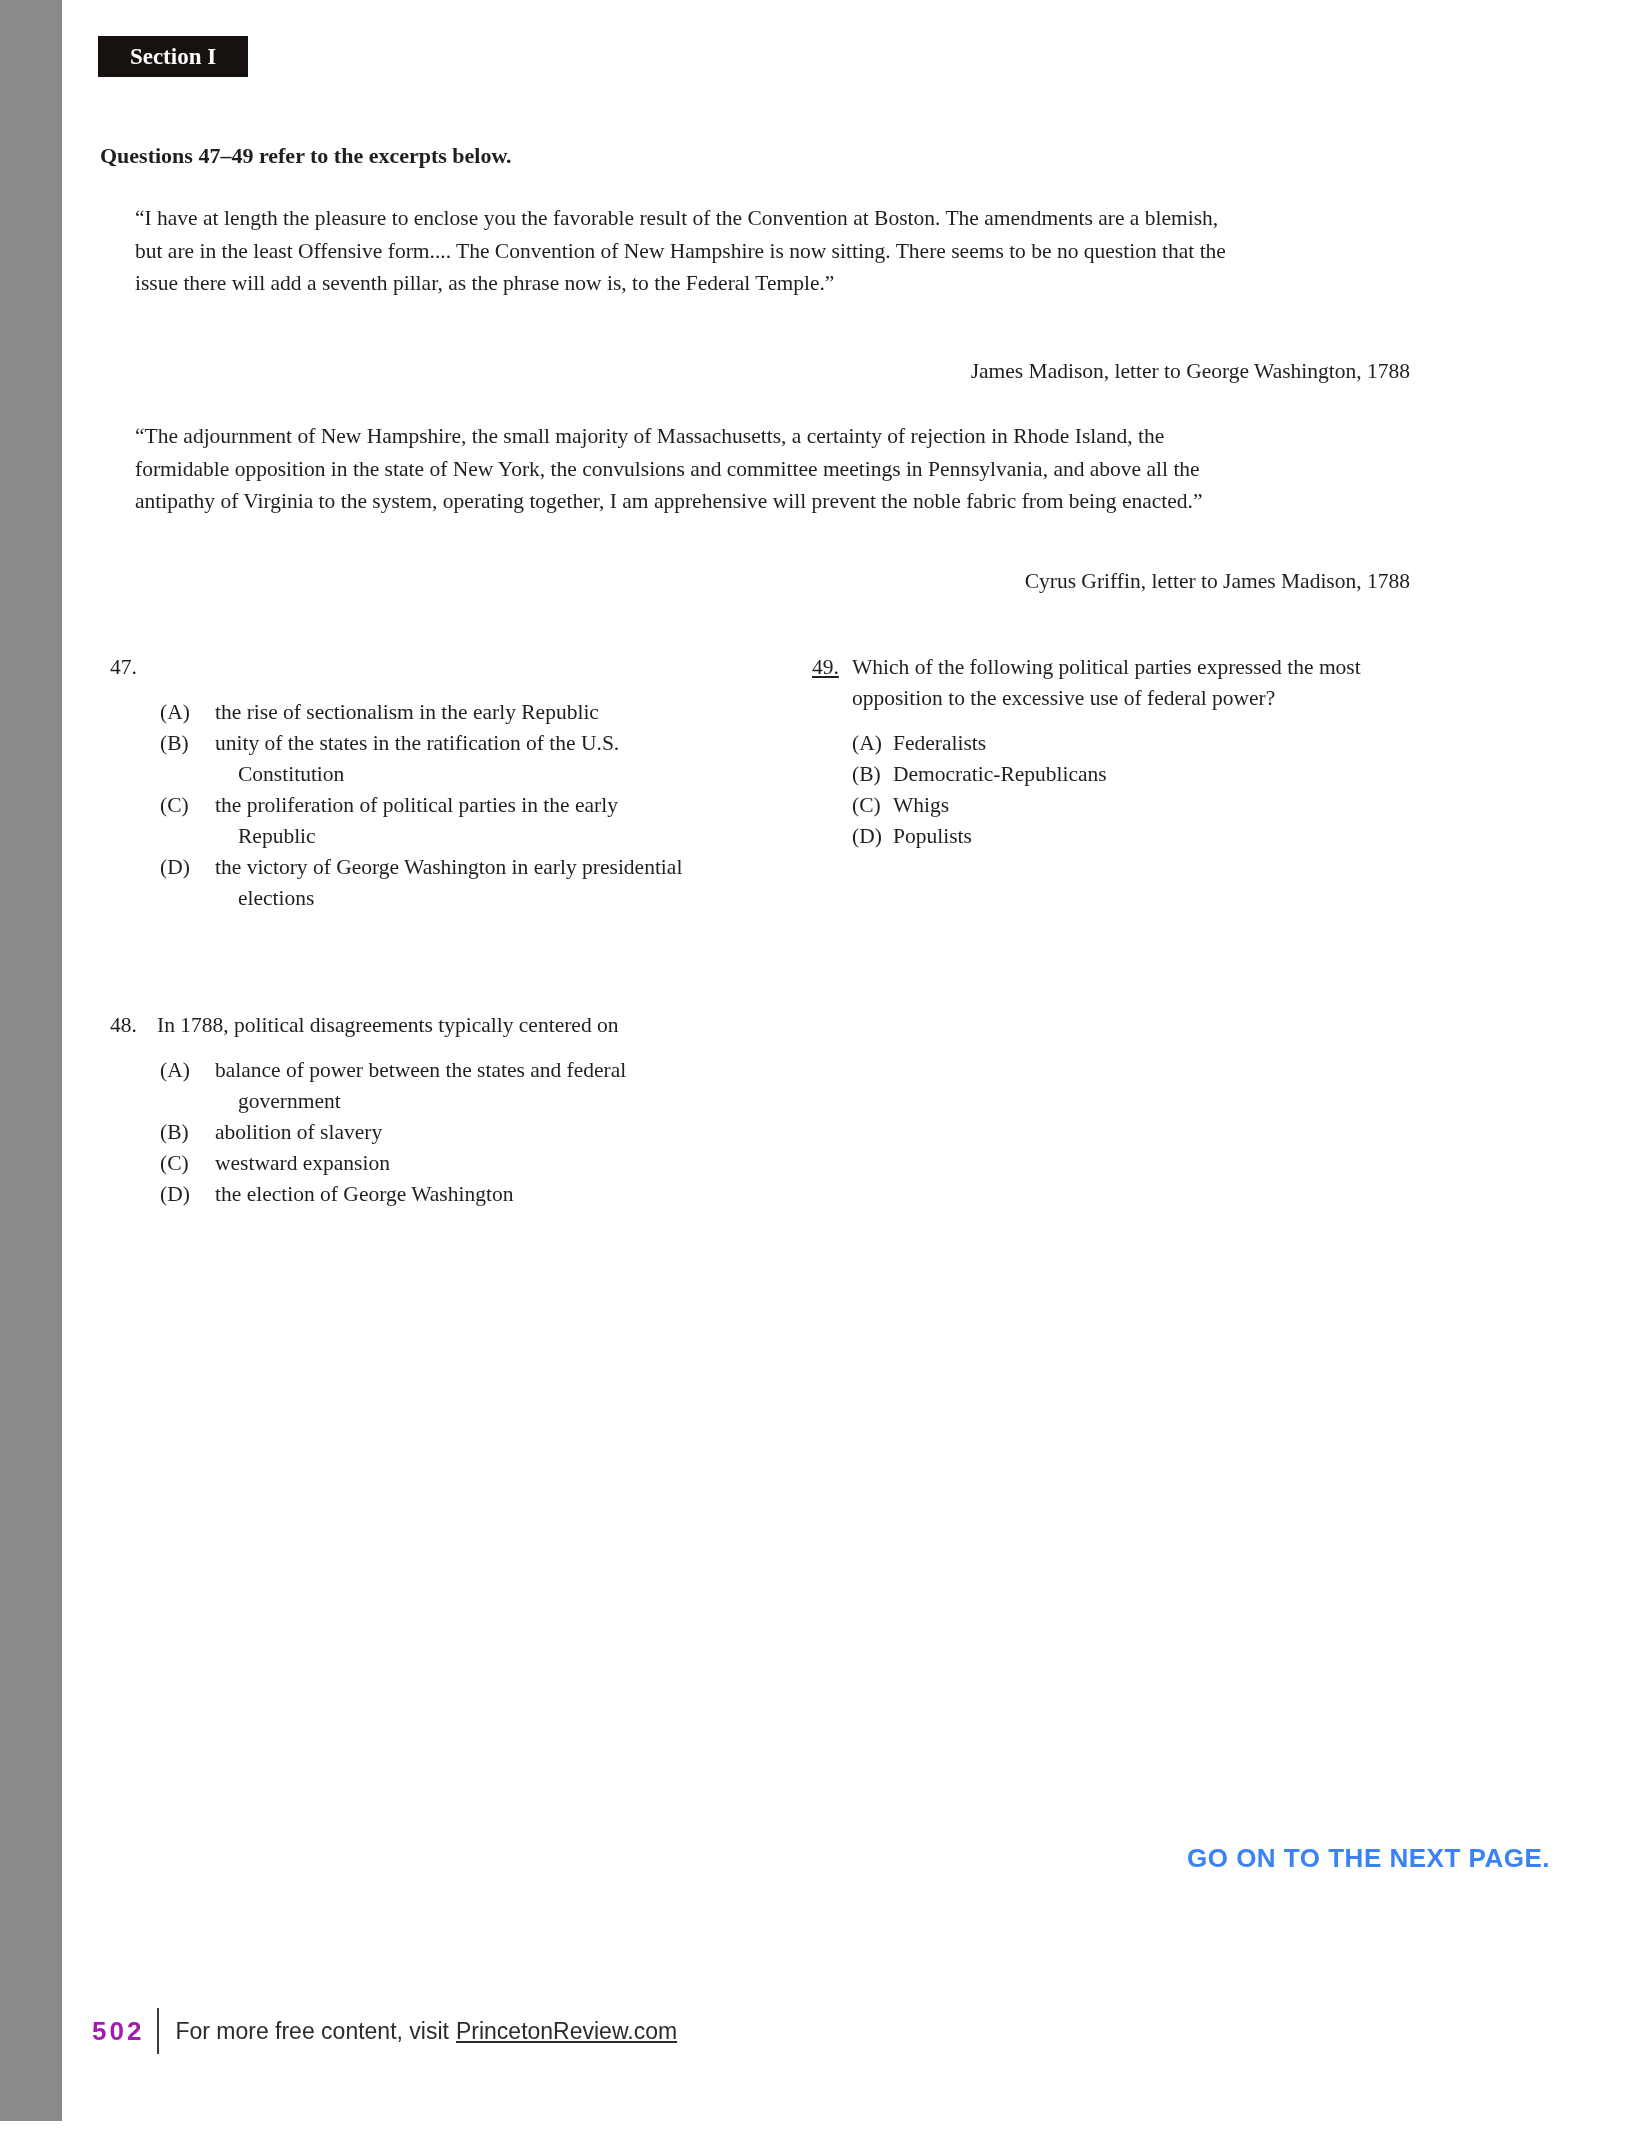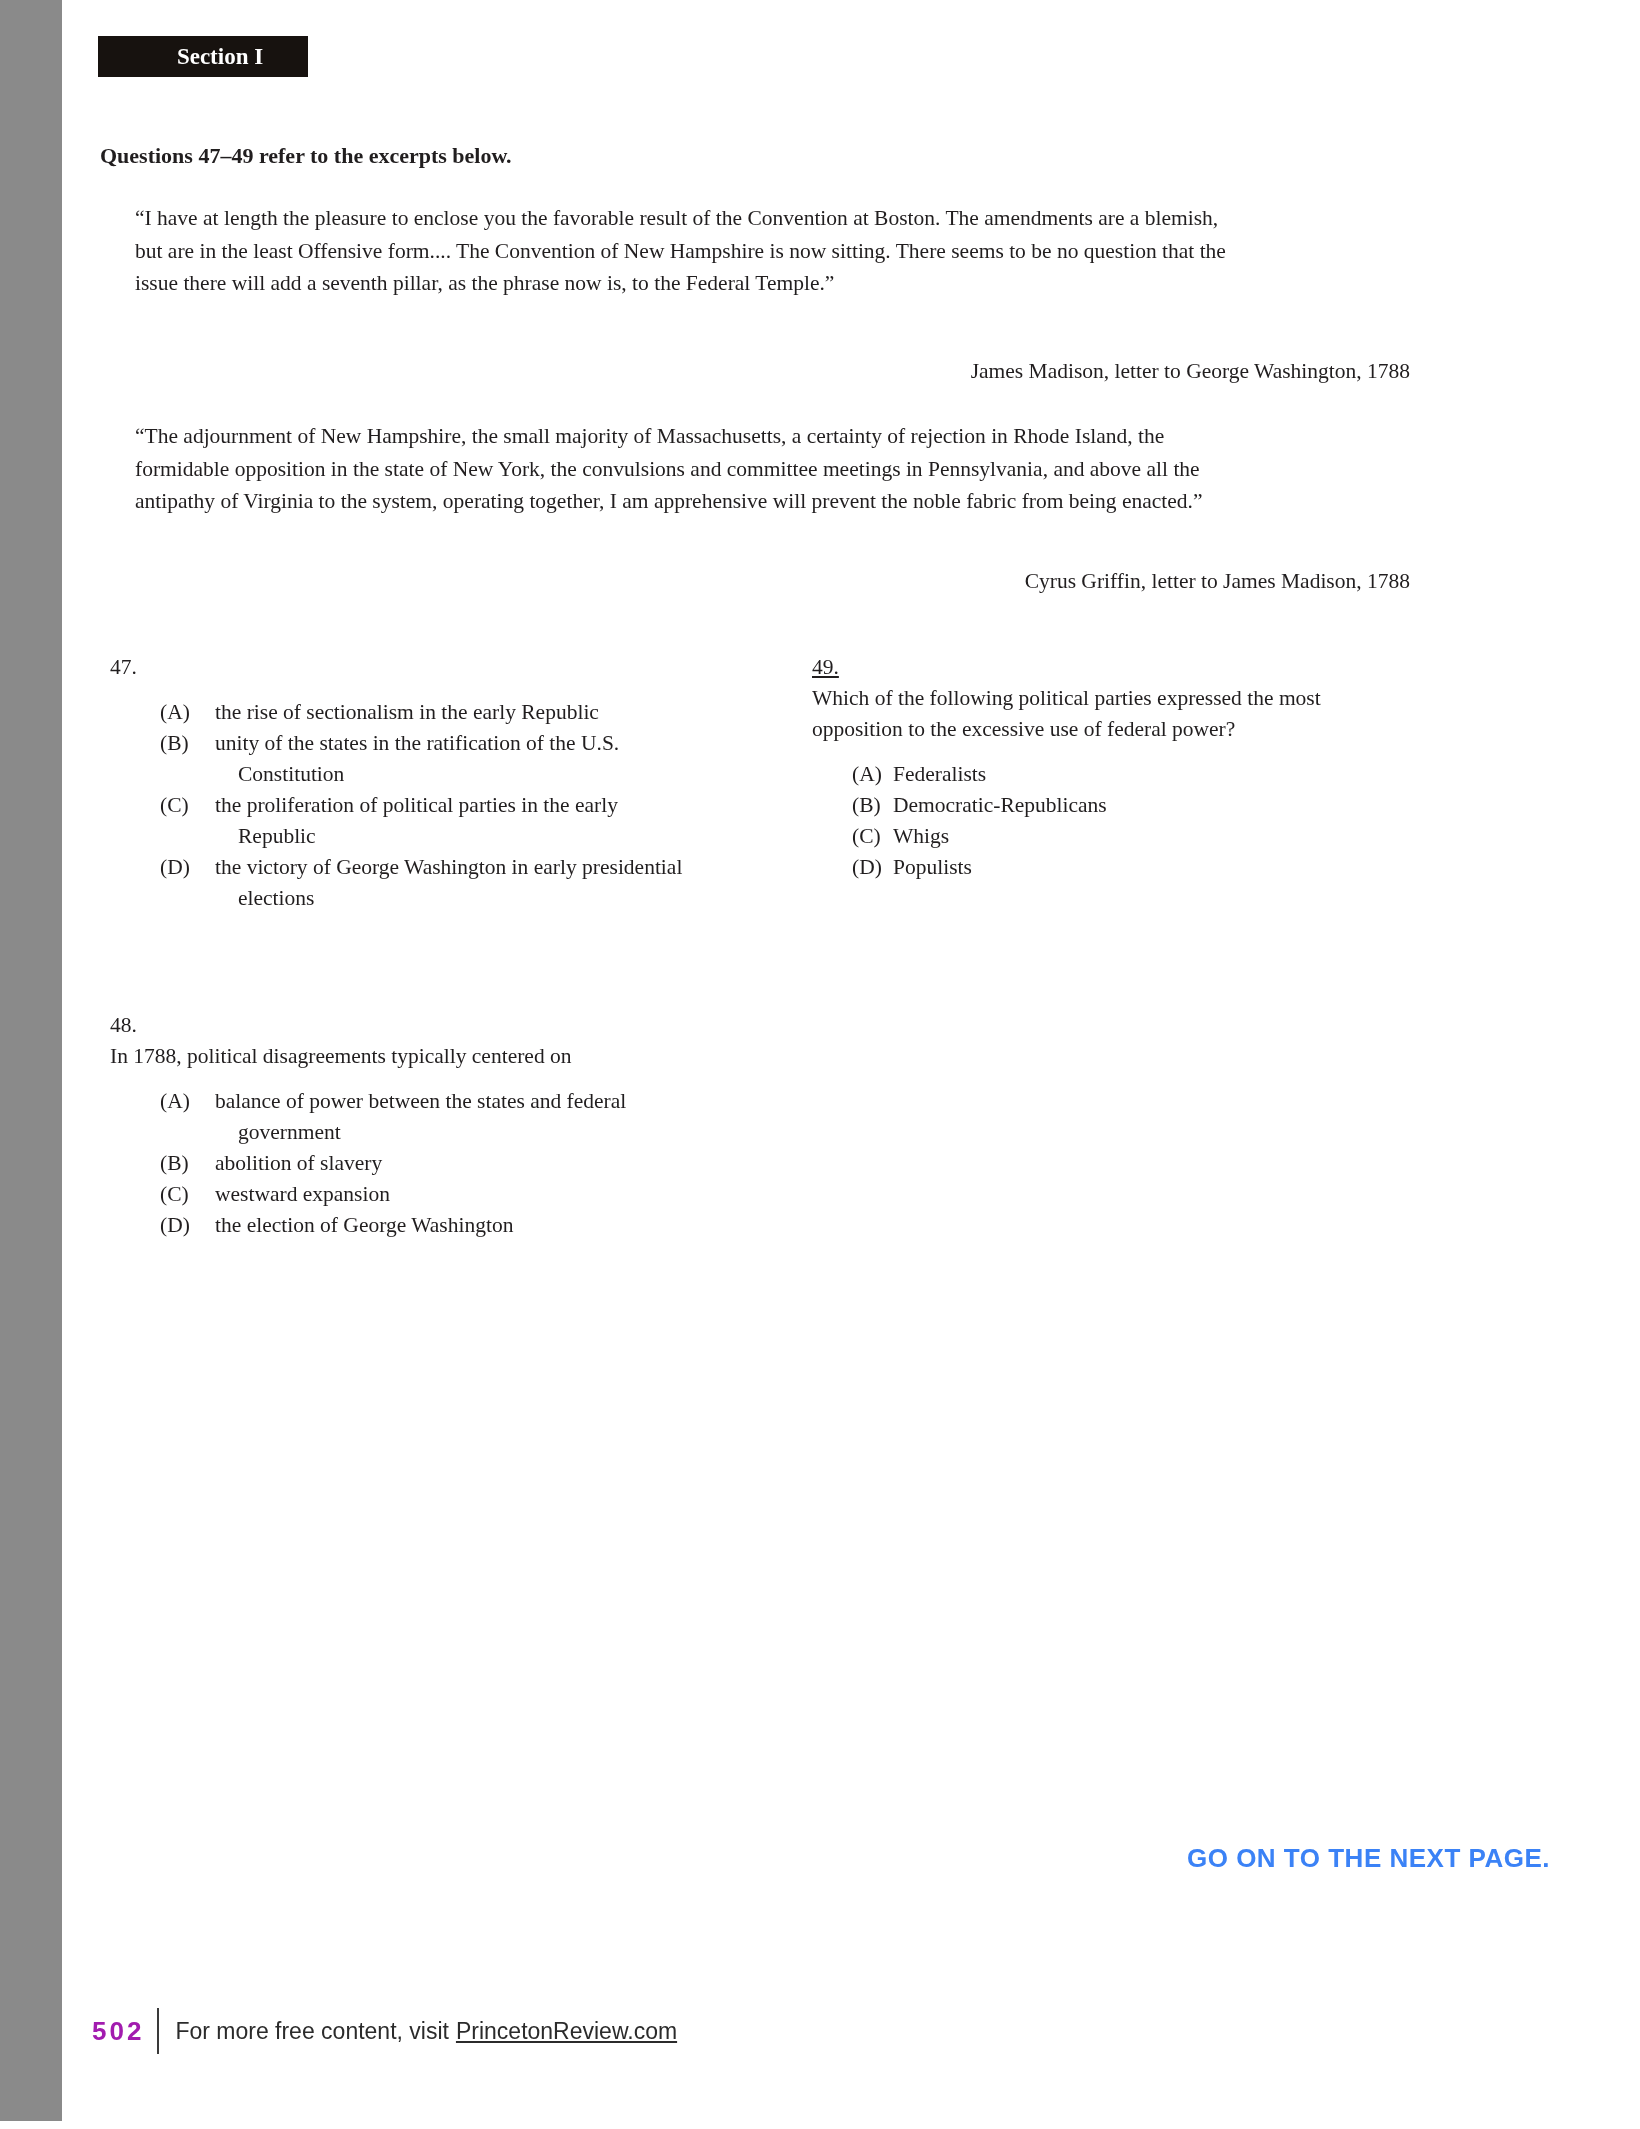--- a/index.html
+++ b/index.html
@@ -1,33 +1,33 @@
 <!DOCTYPE html>
 <html><head>
 <meta charset="utf-8">
 <style>
   html,body{margin:0;padding:0;background:#ffffff;}
   .page{position:relative;width:1640px;height:2129px;background:#ffffff;overflow:hidden;
         font-family:"Liberation Serif", serif;color:#211e1f;}
   .sidebar{position:absolute;left:0;top:0;width:62px;height:2121px;background:#8a8a8a;}
-  .section-box{position:absolute;left:98px;top:36px;width:176px;height:41px;background:#17120f;
-        display:flex;align-items:center;justify-content:center;padding-left:34px;}
+  .section-box{position:absolute;left:98px;top:36px;width:150px;height:41px;background:#17120f;
+        display:flex;align-items:center;justify-content:center;}
   .section-box span{color:#ffffff;font-weight:bold;font-size:23px;font-family:"Liberation Serif",serif;}
   .instructions{position:absolute;left:100px;top:143px;font-weight:bold;font-size:22px;white-space:pre;}
   .excerpt{position:absolute;left:135px;font-size:21.5px;line-height:32.5px;white-space:pre;}
   .excerpt1{top:202px;}
   .excerpt2{top:420px;}
   .attribution{position:absolute;right:230px;font-size:21.5px;white-space:pre;text-align:right;margin-top:12px;}
   .attr1{top:347px;}
   .attr2{top:557px;}
   .question{position:absolute;font-size:21.5px;line-height:31px;}
   .q47{left:110px;top:652px;width:600px;}
   .q48{left:110px;top:978px;width:600px;margin-top:32px;}
   .q49{left:812px;top:652px;width:680px;}
-  .qrow{display:flex;flex-direction:column;}
+  .qrow{display:flex;}
   .qnum{flex:0 0 auto;}
   .left-col .qnum{width:47px;}
   .right-col .qnum{width:40px;text-decoration:underline;}
   .qstem{white-space:pre;}
   .options{margin-top:14px;}
   .left-col .options{margin-left:50px;}
   .right-col .options{margin-left:40px;}
   .opt{display:flex;}
   .optlabel{flex:0 0 auto;}
   .left-col .optlabel{width:55px;}

